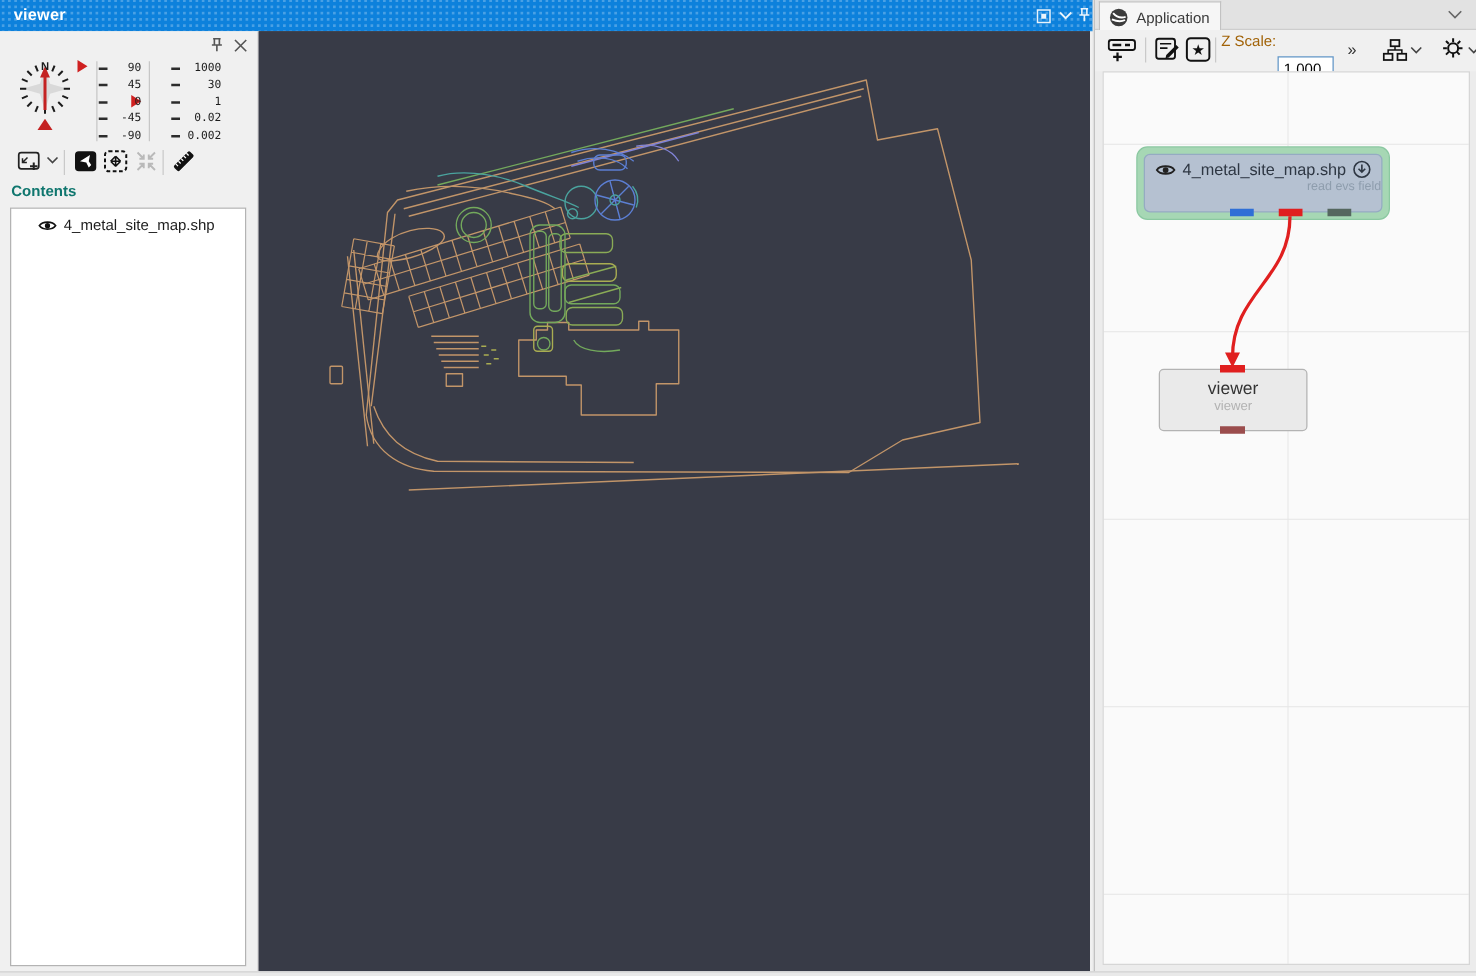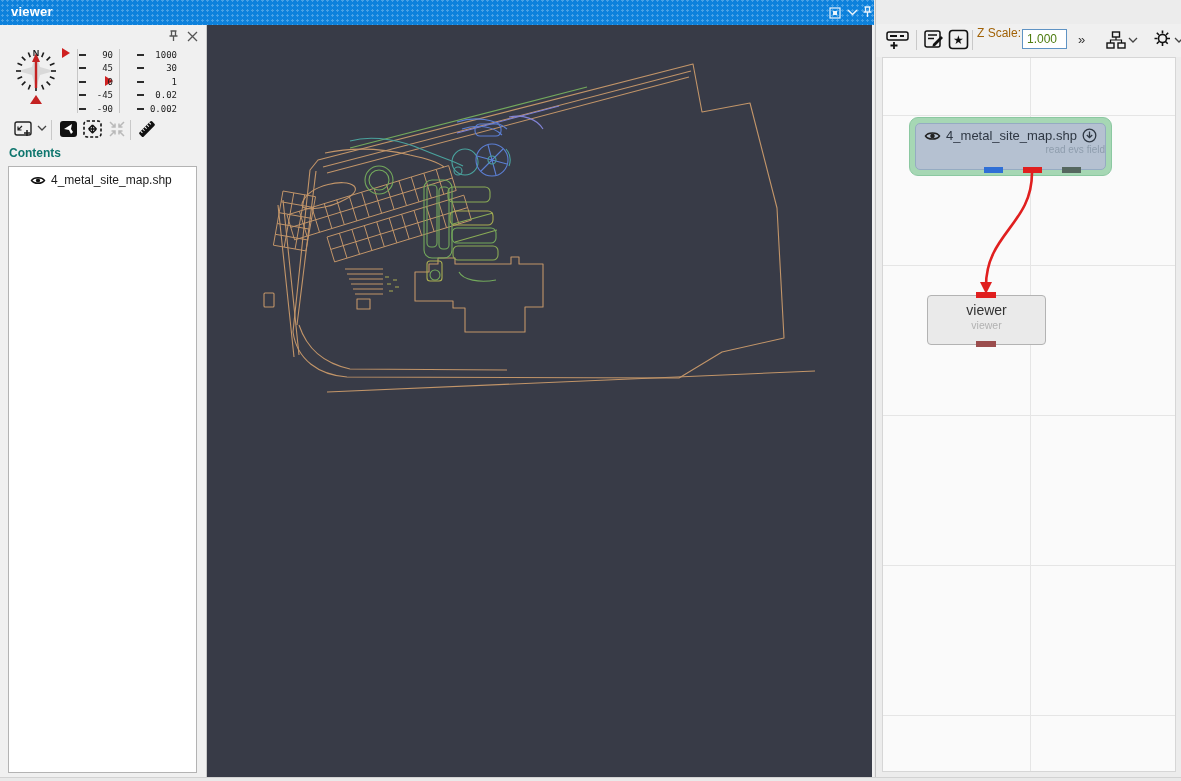--- a/index.html
+++ b/index.html
@@ -40,21 +40,21 @@
 
   .statusbar { position:absolute; left:0; top:777px; width:1181px; height:4px; background:#e9e9e9; border-top:1px solid #d2d2d2; }
 
   
   #app-panel { position:absolute; left:875px; top:0; width:306px; height:781px; background:#ececec; border-left:1px solid #c2c2c2; }
   .tabbar { position:absolute; left:0; top:0; width:306px; height:24px; background:#e2e2e2; border-bottom:1px solid #cdcdcd; }
   .tab { position:absolute; left:3px; top:1px; width:98px; height:24px; background:#f6f6f6; border:1px solid #c2c2c2; border-bottom:none; display:flex; align-items:center; gap:6px; padding-left:7px; cursor:pointer; }
   .tab-label { font-size:12px; color:#3a3a3a; }
   .app-toolbar { position:absolute; left:0; top:24px; width:306px; height:33px; background:#f0f0f0; }
   .zs-label { position:absolute; left:101px; top:2px; font-size:12px; color:#a16207; }
-  .zs-input { position:absolute; left:146px; top:5px; width:45px; height:20px; border:1px solid #5f93c4; background:#fff; font-size:12px; font-family:"Liberation Sans",sans-serif; padding-left:4px; color:#4d7c0f; }
+  .zs-input { position:absolute; left:146px; top:21px; width:45px; height:20px; border:1px solid #5f93c4; background:#fff; font-size:12px; font-family:"Liberation Sans",sans-serif; padding-left:4px; color:#000000; }
   .more { position:absolute; left:202px; top:8px; font-size:13px; color:#333; letter-spacing:-1px; cursor:pointer; }
 
   .canvas { position:absolute; left:6px; top:57px; width:294px; height:715px; background:#fafafa; border:1px solid #d6d6d6;
     background-image:linear-gradient(#e5e5e5 1px, transparent 1px), linear-gradient(90deg,#e5e5e5 1px, transparent 1px);
     background-size:150px 150px, 150px 150px; background-position:0 57px, 147px 0; }
 
   .node1-halo { position:absolute; left:26px; top:59px; width:203px; height:59px; background:#a6d7b4; border:1px solid #8bc8a1; border-radius:9px; cursor:pointer; }
   .node1 { position:absolute; left:5px; top:5px; width:191px; height:47px; background:#b5c1d1; border:1px solid #95abc2; border-radius:5px; }
   .n1-title { display:flex; justify-content:center; align-items:center; gap:5px; margin-top:4px; font-size:13px; color:#2e3743; }
   .n1-sub { text-align:right; font-size:10px; color:#8e9dad; margin-top:1px; }
@@ -283,20 +283,36 @@
         <rect x="217" y="155" width="28" height="78" rx="8" stroke="#73a95c" fill="none" stroke-width="1.1"></rect>
         <rect x="220" y="236" width="15" height="20" rx="3" stroke="#a9ad52" fill="none" stroke-width="1.1"></rect>
         <rect x="57" y="268" width="10" height="14" rx="1" stroke="#c29569" fill="none" stroke-width="1.1"></rect>
         <rect x="268" y="99" width="26" height="12" rx="5" stroke="#5c7fd4" fill="none" stroke-width="1.1"></rect>
       </svg>
   </div>
 </div>
 
 <div id="app-panel">
 
+  <div class="tabbar">
+    <div class="tab">
+      <span>
+        <svg width="16" height="16">
+            <circle cx="8" cy="8" r="7" fill="#3c3c3c"></circle>
+            <path d="M3.5 4.5 C6 7.5 10 8.5 13.5 7.5 M2.5 9.5 C6 11 10 11.5 13 10" stroke="#fff" stroke-width="1.5" fill="none"></path>
+          </svg>
+      </span>
+      <span class="tab-label">Application</span>
+    </div>
+    <span style="position:absolute;left:282px;top:8px;">
+      <svg width="12" height="8">
+          <polyline points="1,1 6,6 11,1" fill="none" stroke="#666" stroke-width="1.3"></polyline>
+        </svg>
+    </span>
+  </div>
 
   <div class="app-toolbar">
     <span class="icon-btn" style="left:10px;top:5px;">
       <svg width="24" height="22">
           <rect x="1" y="3" width="21" height="8" rx="2" fill="none" stroke="#111" stroke-width="1.5"></rect>
           <rect x="4" y="6" width="7" height="2" fill="#111"></rect>
           <rect x="14" y="6" width="4" height="2" fill="#111"></rect>
           <path d="M8 13 v7 M4.5 16.5 h7" stroke="#111" stroke-width="1.8"></path>
         </svg>
     </span>

